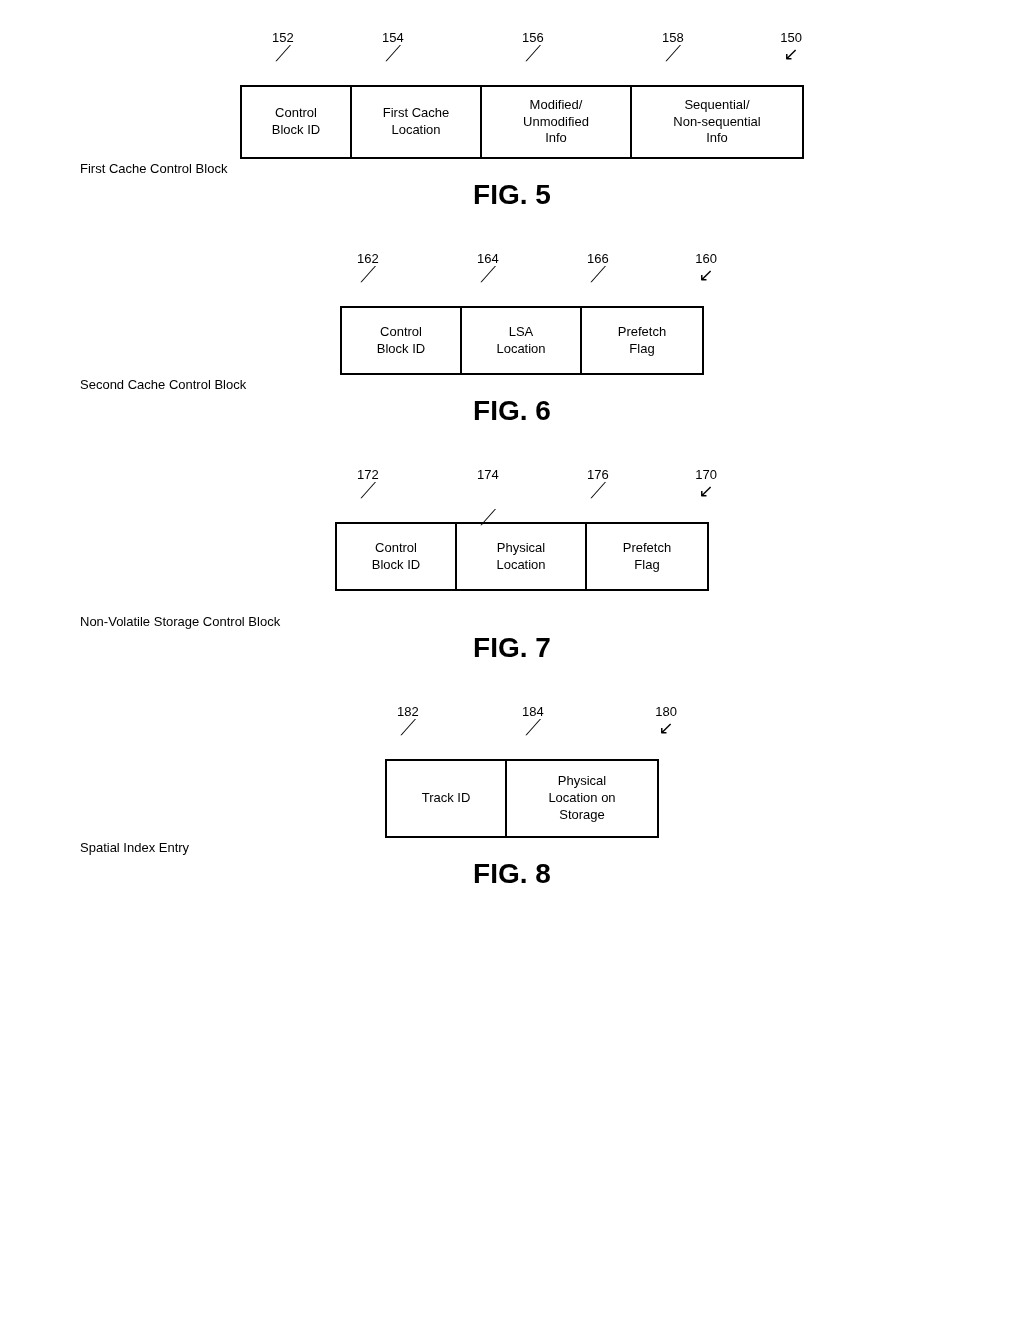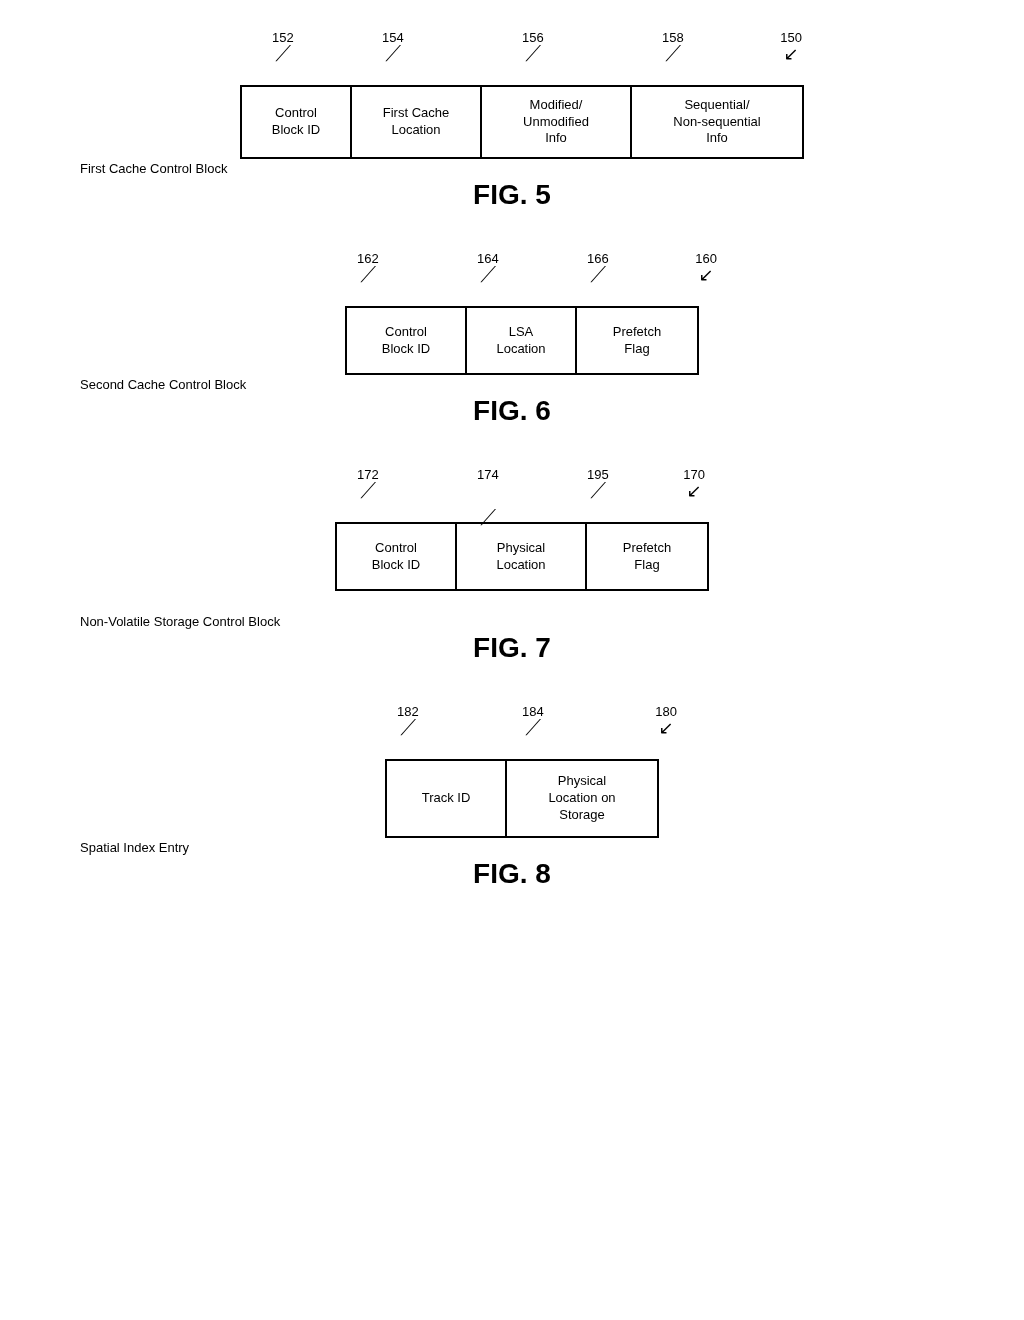--- a/index.html
+++ b/index.html
@@ -150,49 +150,49 @@
         <span style="font-size:14px; transform:skewX(-20deg); display:inline-block;">╱</span>
       </div>
 
       <div style="position:absolute; left:260px; top:0; font-size:13px; display:flex; flex-direction:column; align-items:center;">
         <span>166</span>
         <span style="font-size:14px; transform:skewX(-20deg); display:inline-block;">╱</span>
       </div>
     </div>
     <div class="block-diagram" style="margin-left:20px;">
       <div class="block-cell" style="width:120px; height:65px;">Control<br>Block ID</div>
-      <div class="block-cell" style="width:110px; height:65px;">LSA<br>Location</div>
+      <div class="block-cell" style="width:120px; height:65px;">LSA<br>Location</div>
       <div class="block-cell" style="width:120px; height:65px;">Prefetch<br>Flag</div>
     </div>
     <div style="align-self:flex-start; margin-left:20px;">
       <span class="fig-label">Second Cache Control Block</span>
     </div>
     <div class="fig-number">FIG. 6</div>
   </div>
 
   <div class="diagram-section" style="margin-top:10px;">
     <div style="position:relative; width:390px; height:55px; margin-left:20px;">
 
-      <div style="position:absolute; right:12px; top:0; font-size:13px; display:flex; flex-direction:column; align-items:center;text-align:center;">
+      <div style="position:absolute; right:0; top:0; font-size:13px; display:flex; flex-direction:column; align-items:center;text-align:center;">
         <span>170</span>
         <span style="font-size:18px; margin-top:-2px;">↙</span>
       </div>
 
       <div style="position:absolute; left:30px; top:0; font-size:13px; display:flex; flex-direction:column; align-items:center;">
         <span>172</span>
         <span style="font-size:14px; transform:skewX(-20deg); display:inline-block;">╱</span>
       </div>
 
       <div style="position:absolute; left:150px; top:0; font-size:13px; display:flex; flex-direction:column; align-items:center;gap:27px;">
         <span>174</span>
         <span style="font-size:14px; transform:skewX(-20deg); display:inline-block;">╱</span>
       </div>
 
       <div style="position:absolute; left:260px; top:0; font-size:13px; display:flex; flex-direction:column; align-items:center;">
-        <span>195</span>
+        <span>176</span>
         <span style="font-size:14px; transform:skewX(-20deg); display:inline-block;">╱</span>
       </div>
     </div>
     <div class="block-diagram" style="margin-left:20px;">
       <div class="block-cell" style="width:120px; height:65px;">Control<br>Block ID</div>
       <div class="block-cell" style="width:130px; height:65px;">Physical<br>Location</div>
       <div class="block-cell" style="width:120px; height:65px;">Prefetch<br>Flag</div>
     </div>
     <div style="align-self:flex-start; margin-left:20px;margin-top:21px;">
       <span class="fig-label">Non-Volatile Storage Control Block</span>

